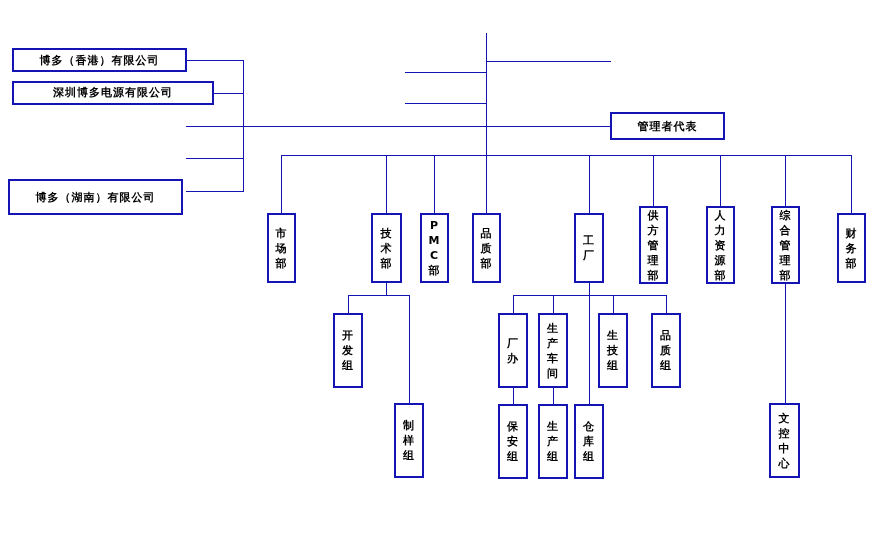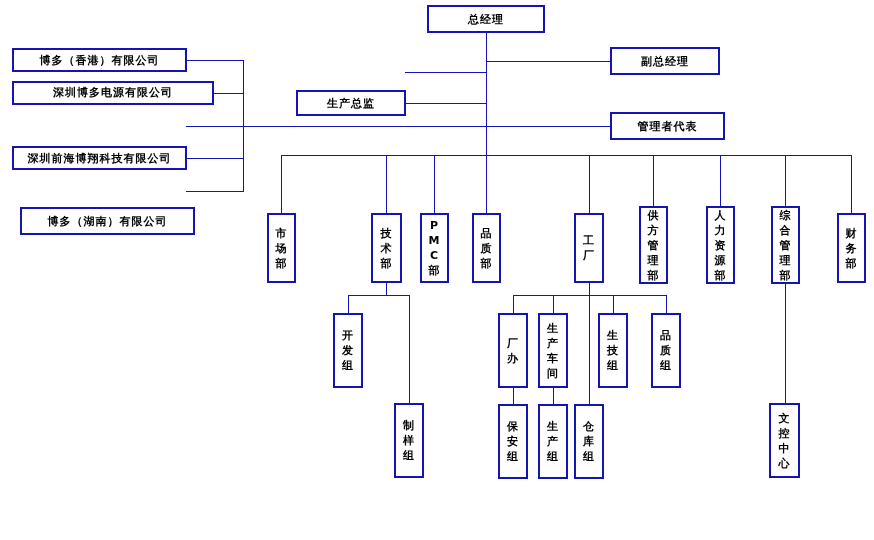--- a/index.html
+++ b/index.html
@@ -98,47 +98,35 @@
   <div class="ln vt" style="left:666px;top:295px;height:18px;"></div>
 
   <div class="ln vt" style="left:513px;top:387px;height:17px;"></div>
 
   <div class="ln vt" style="left:553px;top:387px;height:17px;"></div>
 
   <div class="ln vt" style="left:589px;top:295px;height:109px;"></div>
 
   <div class="ln vt" style="left:785px;top:283px;height:120px;"></div>
 
-  <div class="box h" style="left:427px;top:5px;width:118px;height:28px;">
-    <span>总经理</span>
-  </div>
-
-  <div class="box h" style="left:610px;top:47px;width:110px;height:28px;">
-    <span>副总经理</span>
-  </div>
-
-
-  <div class="box h" style="left:296px;top:90px;width:110px;height:26px;">
-    <span>生产总监</span>
-  </div>
+
+
+
 
   <div class="box h" style="left:12px;top:48px;width:175px;height:24px;">
     <span>博多（香港）有限公司</span>
   </div>
 
   <div class="box h" style="left:610px;top:112px;width:115px;height:28px;">
     <span>管理者代表</span>
   </div>
   <div class="box h" style="left:12px;top:81px;width:202px;height:24px;font-family:Liberation Mono, monospace;">
     <span>深圳博多电源有限公司</span>
   </div>
-  <div class="box h" style="left:12px;top:146px;width:175px;height:24px;">
-    <span>深圳前海博翔科技有限公司</span>
-  </div>
-  <div class="box h" style="left:20px;top:179px;width:175px;height:28px;margin-top:28px;">
+  <div class="box h" style="left:8px;top:179px;width:175px;height:36px;">
     <span>博多（湖南）有限公司</span>
   </div>
 
   <div class="box v" style="left:267px;top:213px;width:29px;height:70px;">
     <span class="ch">
         <span style="display: block;">市</span>
         <span style="display: block;">场</span>
         <span style="display: block;">部</span>
       </span>
   </div>

